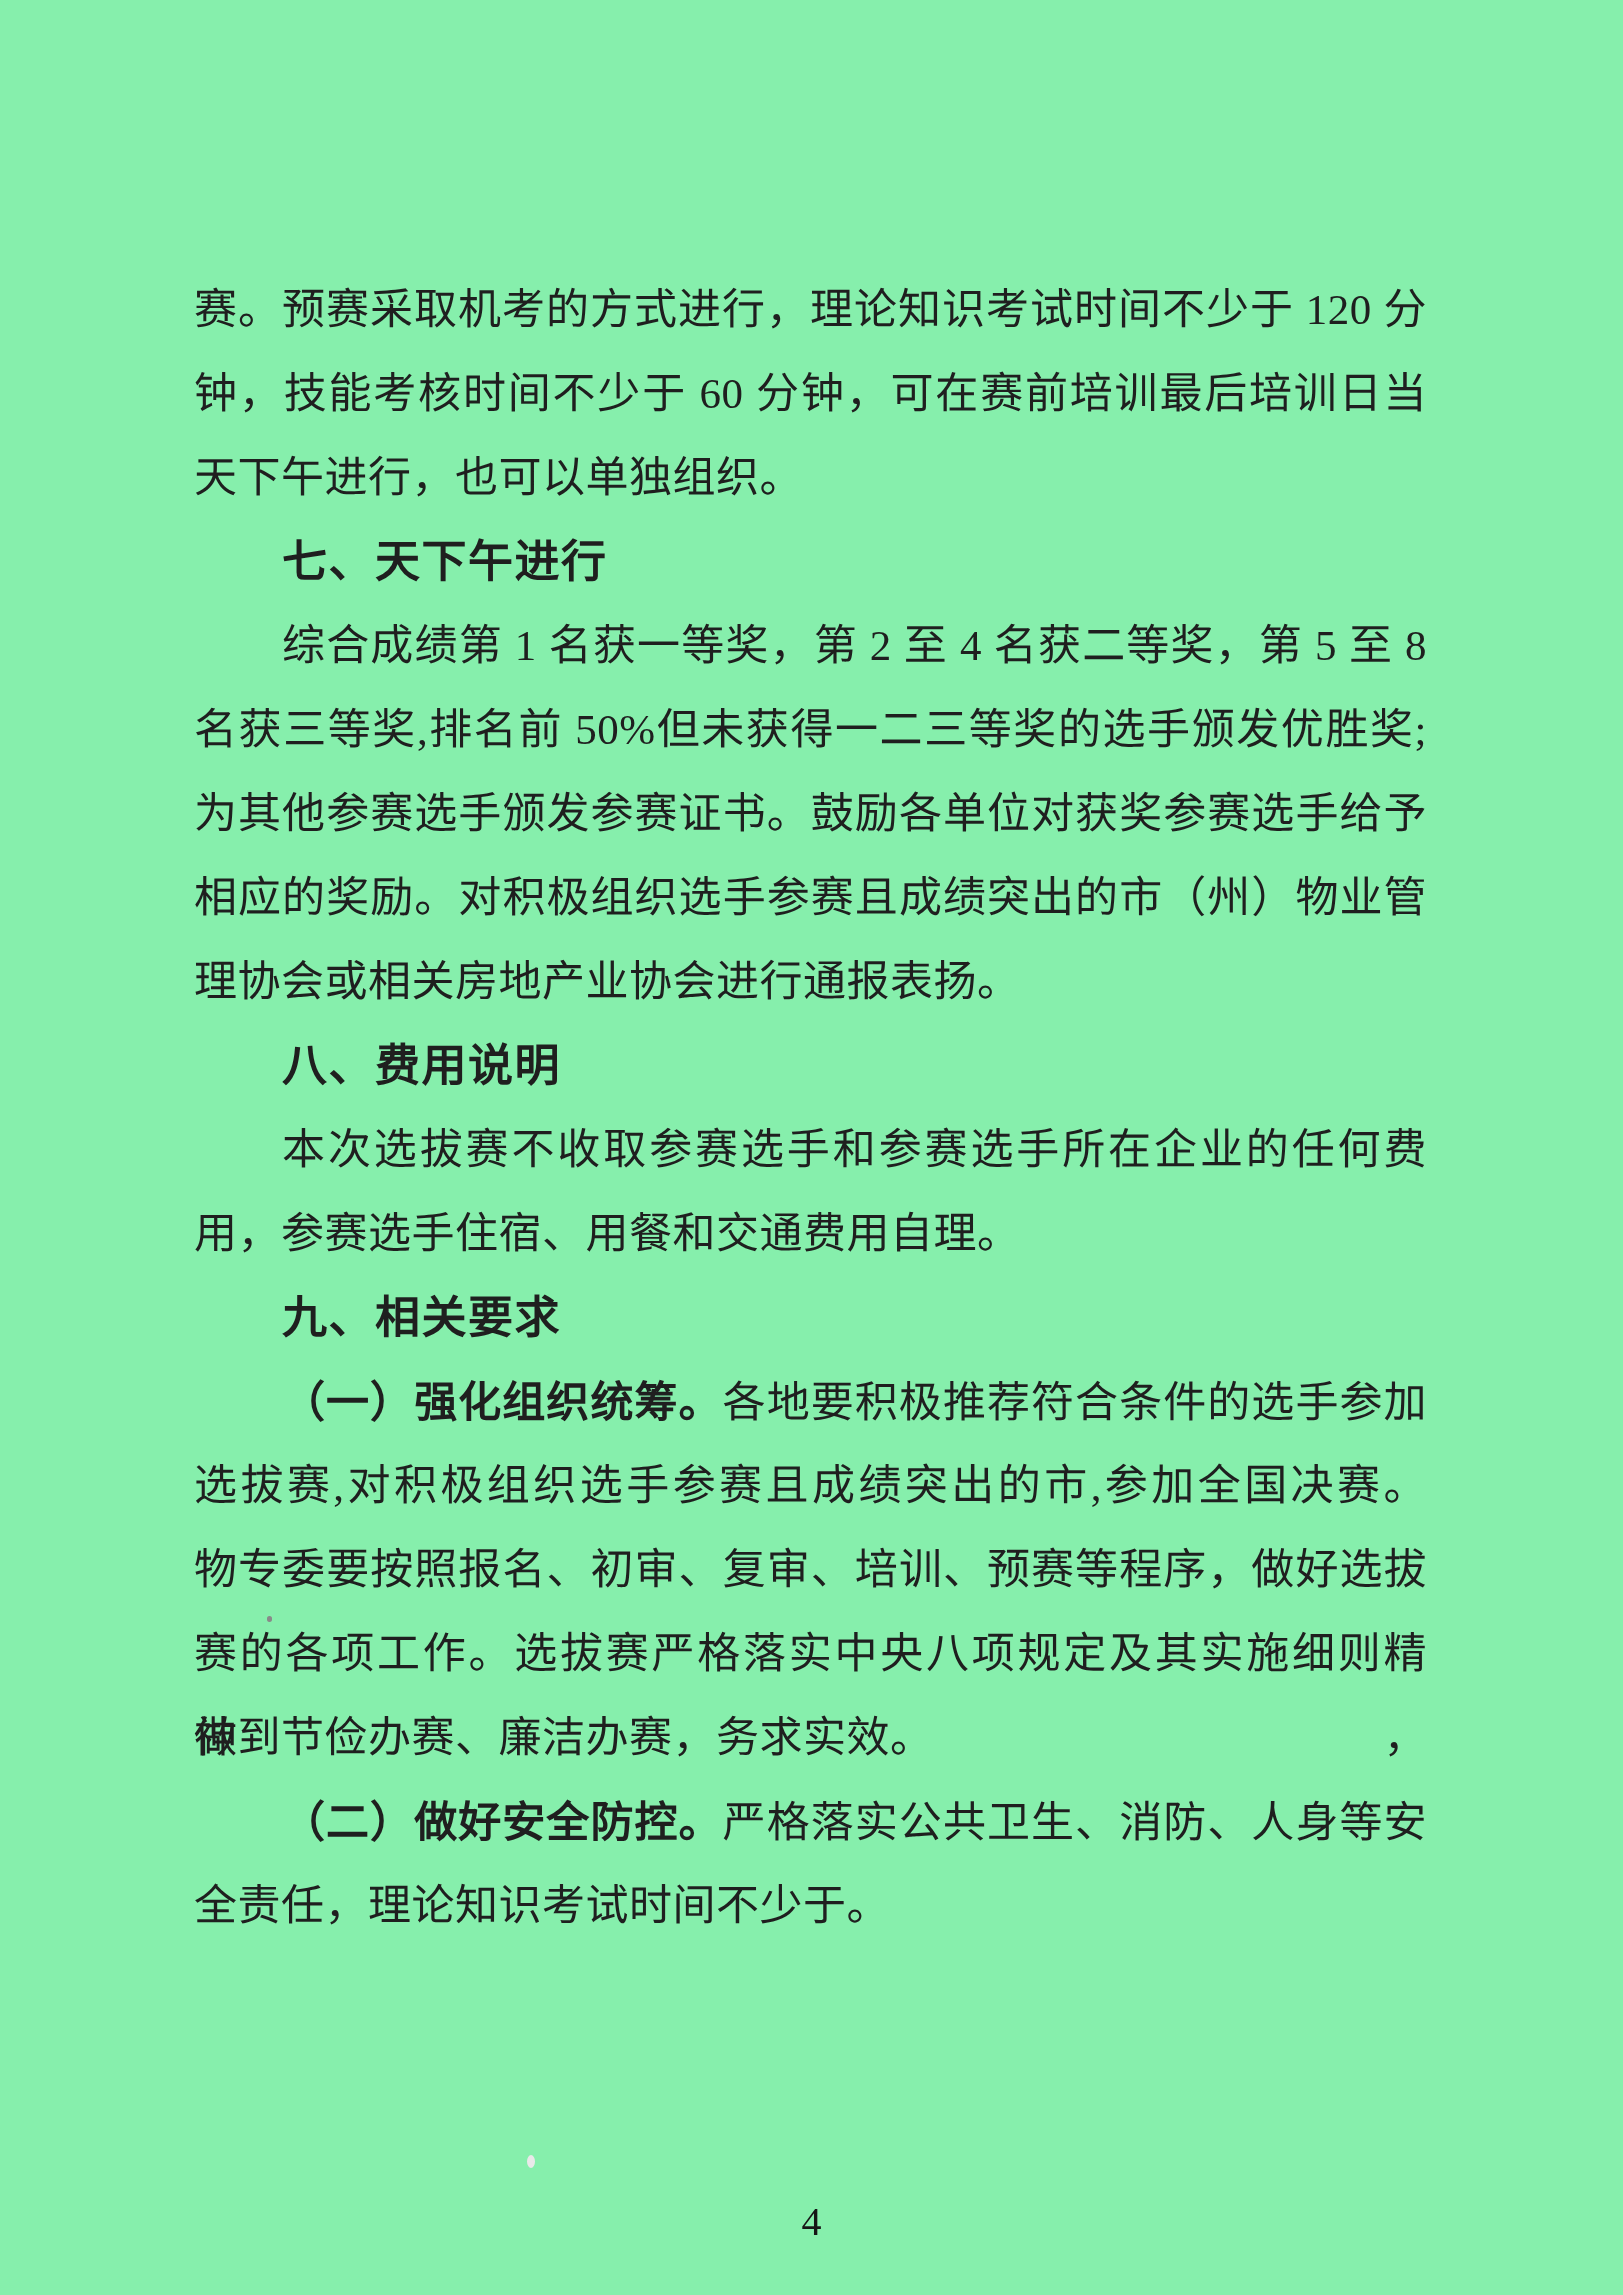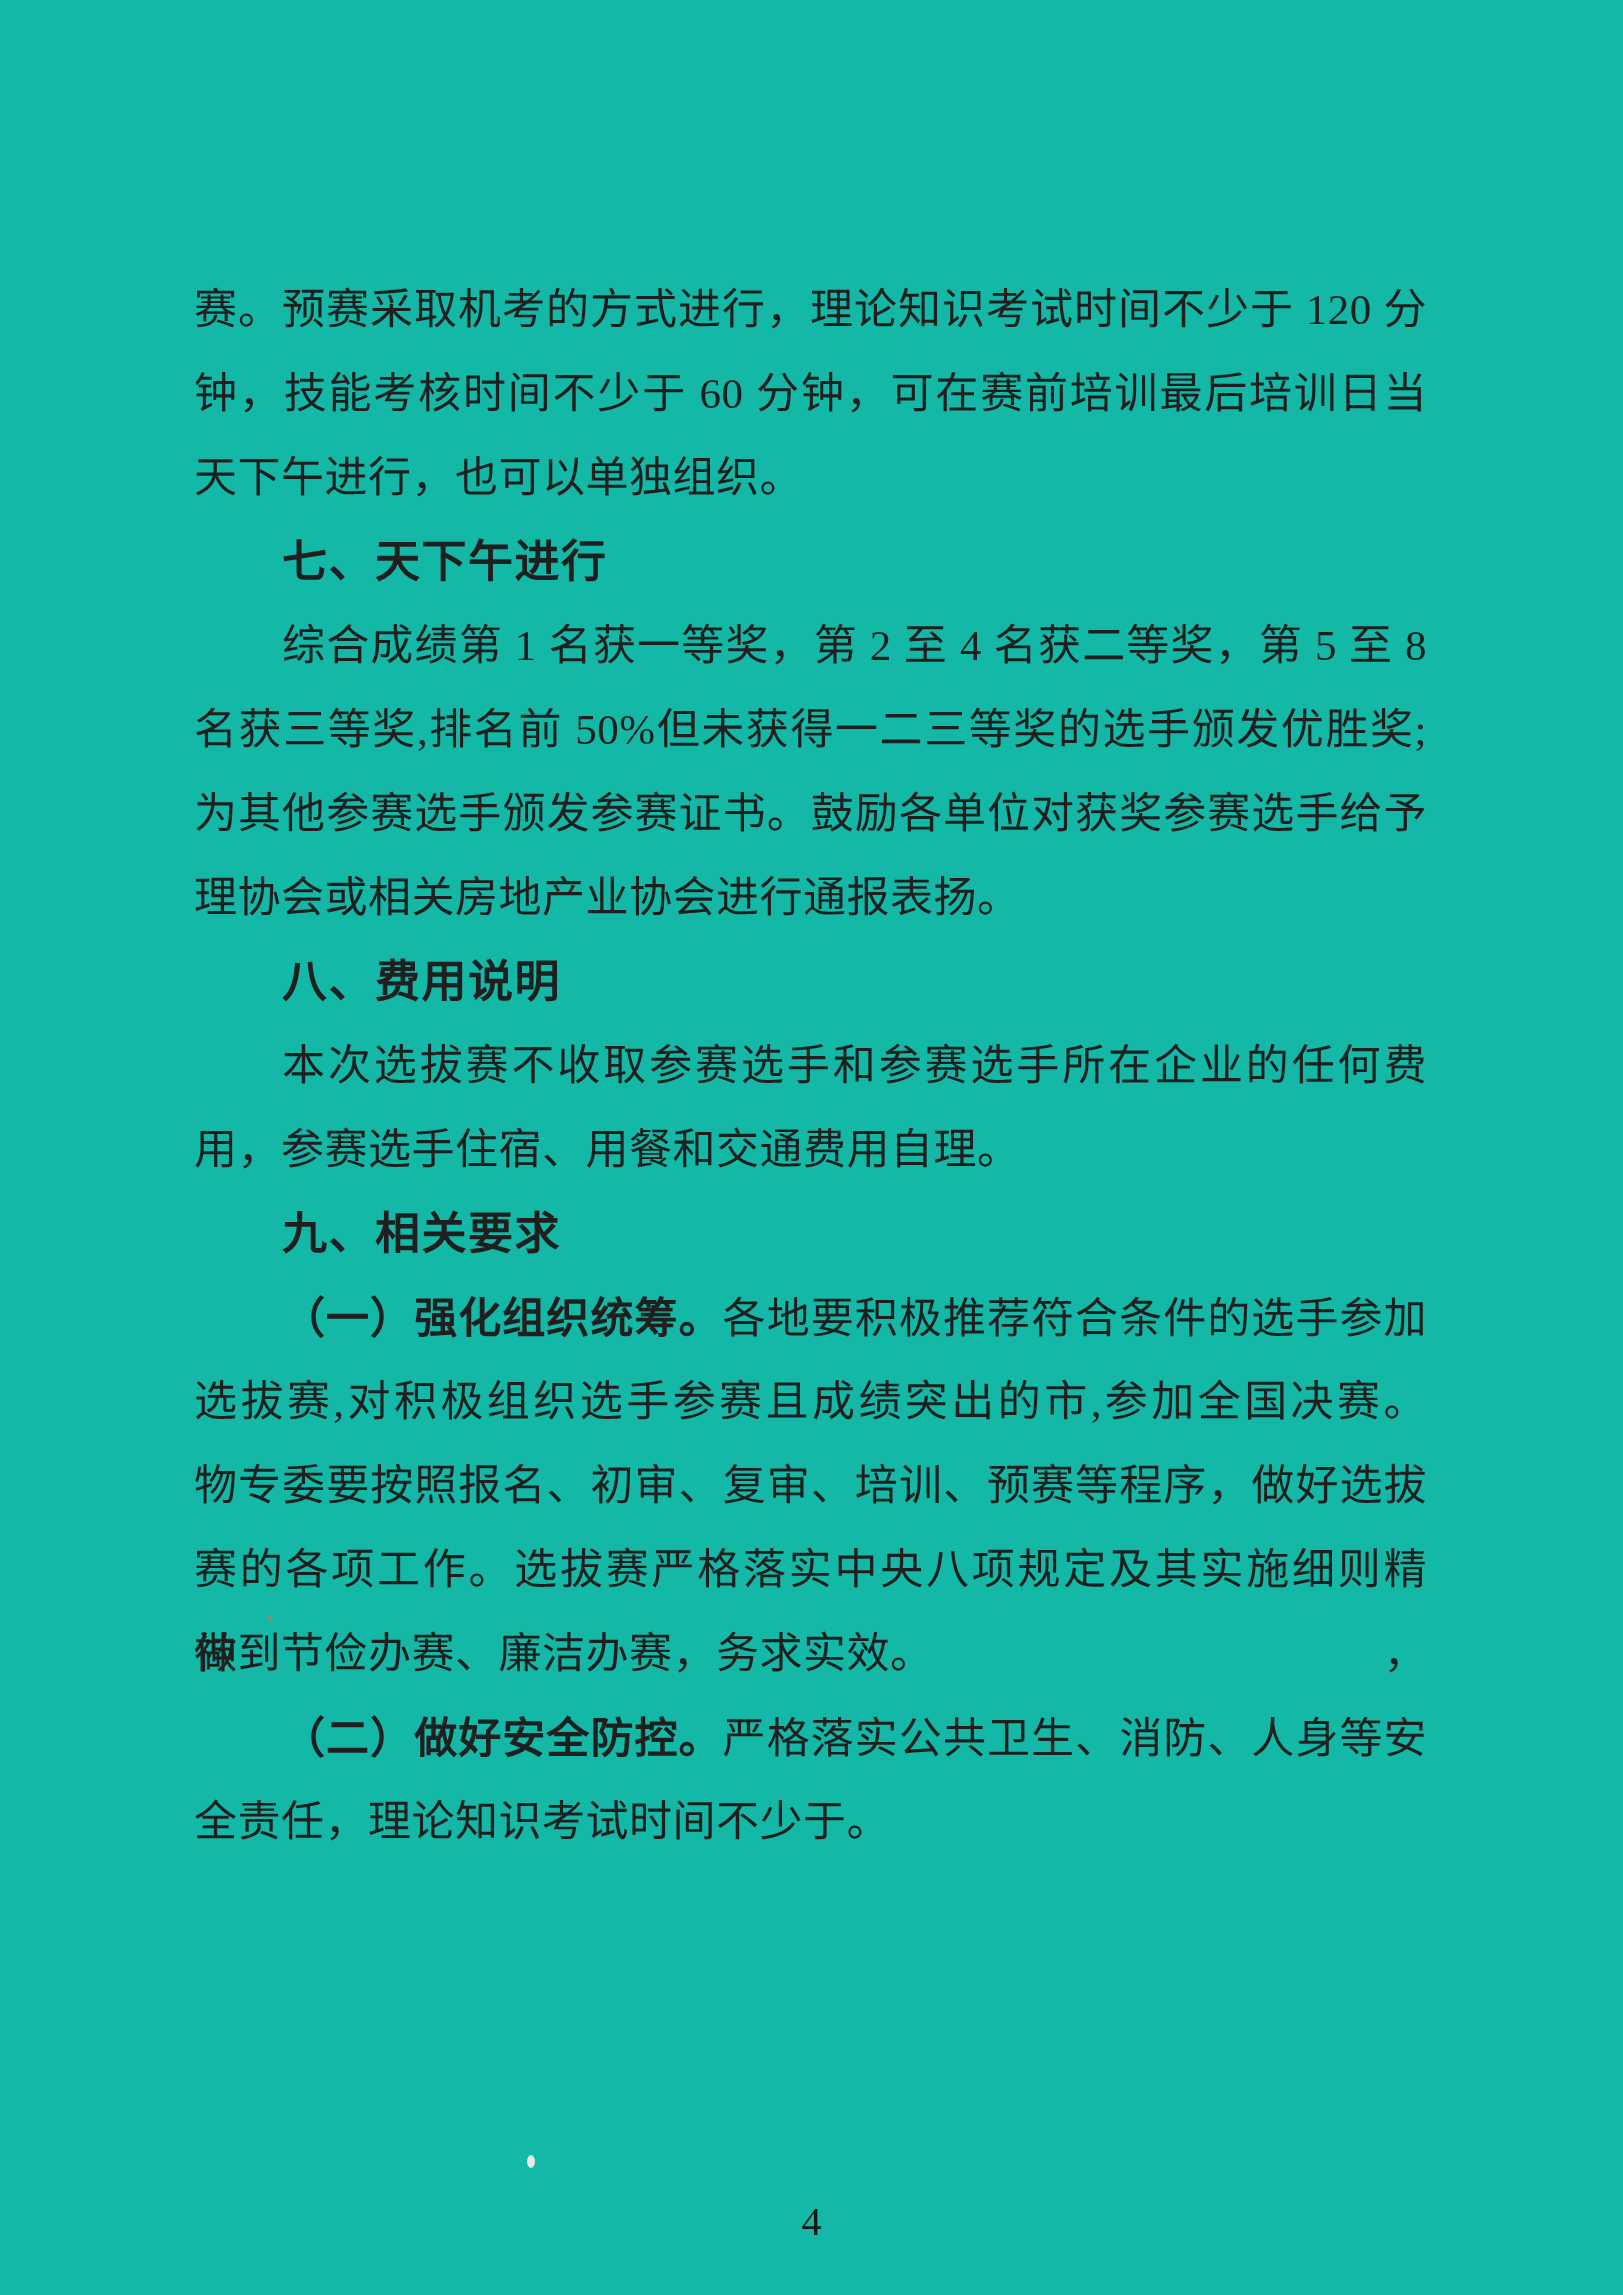--- a/index.html
+++ b/index.html
@@ -4,21 +4,21 @@
 <style>
   html, body {
     margin: 0;
     padding: 0;
     background: #ffffff;
   }
   .page {
     position: relative;
     width: 1623px;
     height: 2295px;
-    background: #14b8a6;
+    background: #86efac;
     overflow: hidden;
   }
   .text-block {
     position: absolute;
     left: 194px;
     top: 268px;
     width: 1233px;
   }
   .line {
     height: 84px;
@@ -74,20 +74,21 @@
 
 <div class="page">
   <div class="text-block" id="text-block">
       <div class="line justify">赛。预赛采取机考的方式进行，理论知识考试时间不少于 120 分</div>
       <div class="line justify">钟，技能考核时间不少于 60 分钟，可在赛前培训最后培训日当</div>
       <div class="line left">天下午进行，也可以单独组织。</div>
       <div class="line heading left indent">七、天下午进行</div>
       <div class="line justify indent">综合成绩第 1 名获一等奖，第 2 至 4 名获二等奖，第 5 至 8</div>
       <div class="line justify">名获三等奖,排名前 50%但未获得一二三等奖的选手颁发优胜奖;</div>
       <div class="line justify">为其他参赛选手颁发参赛证书。鼓励各单位对获奖参赛选手给予</div>
+      <div class="line justify">相应的奖励。对积极组织选手参赛且成绩突出的市（州）物业管</div>
       <div class="line left">理协会或相关房地产业协会进行通报表扬。</div>
       <div class="line heading left indent">八、费用说明</div>
       <div class="line justify indent">本次选拔赛不收取参赛选手和参赛选手所在企业的任何费</div>
       <div class="line left">用，参赛选手住宿、用餐和交通费用自理。</div>
       <div class="line heading left indent">九、相关要求</div>
       <div class="line justify indent"><b>（一）强化组织统筹。</b>各地要积极推荐符合条件的选手参加</div>
       <div class="line justify">选拔赛,对积极组织选手参赛且成绩突出的市,参加全国决赛。</div>
       <div class="line justify">物专委要按照报名、初审、复审、培训、预赛等程序，做好选拔</div>
       <div class="line justify">赛的各项工作。选拔赛严格落实中央八项规定及其实施细则精神，</div>
       <div class="line left">做到节俭办赛、廉洁办赛，务求实效。</div>

